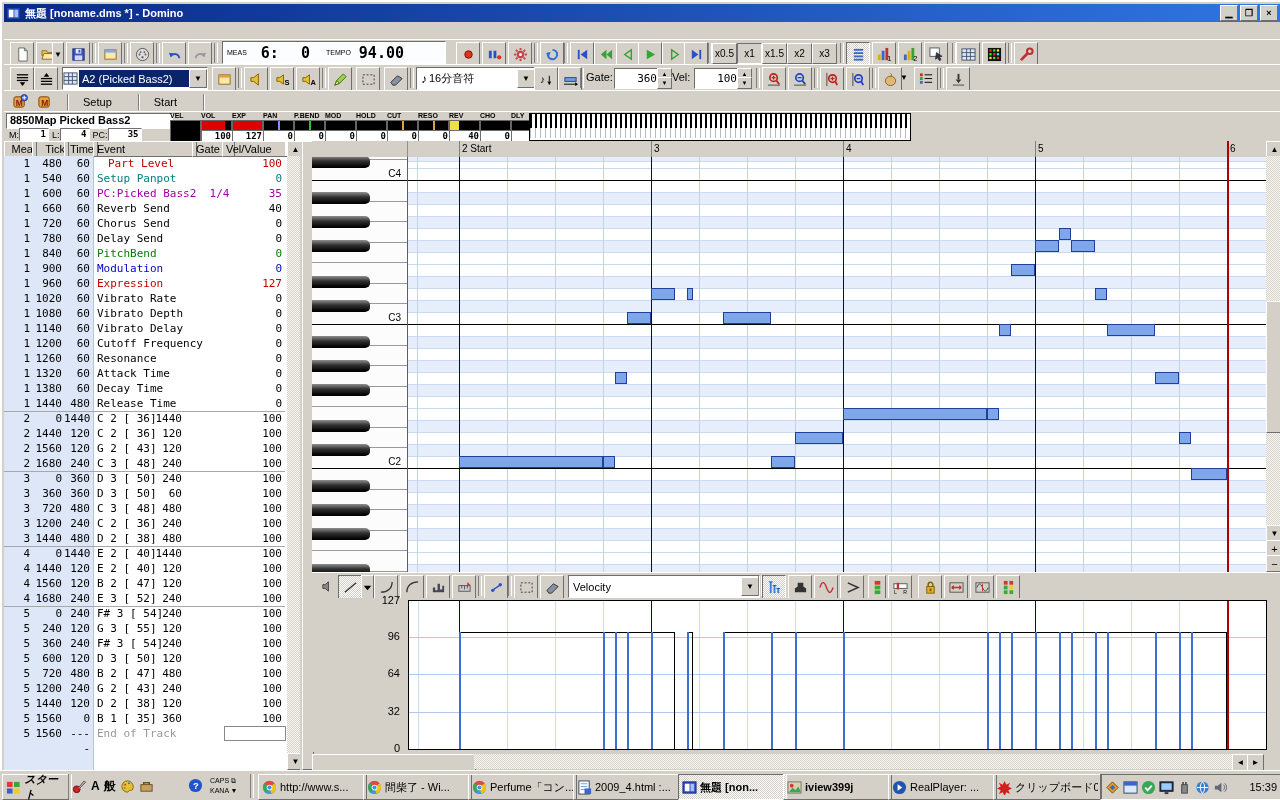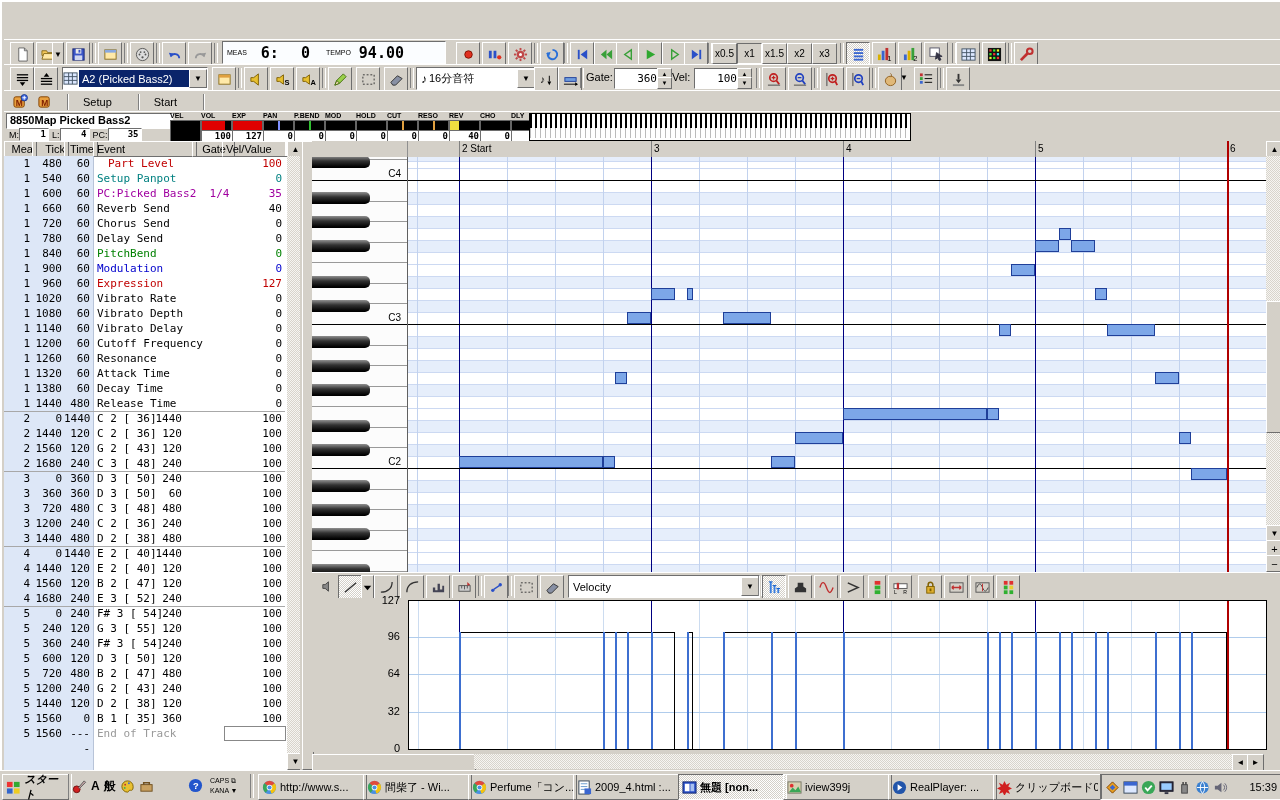--- a/index.html
+++ b/index.html
@@ -15,20 +15,33 @@
   .hatch{background:repeating-conic-gradient(#f6f5f2 0 25%,#d8d4cc 0 50%) 0 0/2px 2px}
   .arrbtn{background:#d4d0c8;display:flex;align-items:center;justify-content:center;font-size:8px;color:#000}
   .tasklbl{overflow:hidden;white-space:nowrap;flex:1}
   svg{display:block}
 </style>
 </head>
 <body>
 
 <div id="screen">
   <div id="win" class="abs r" style="left:0;top:0;width:1280px;height:770px;border-width:2px">
+    <div id="titlebar" class="abs" style="left: 2px; top: 2px; right: 2px; height: 18px; background: linear-gradient(90deg, rgb(10, 42, 138), rgb(47, 118, 224)); display: flex; align-items: center; padding: 0px 2px; color: rgb(255, 255, 255); font-weight: bold;">
+        <div class="abs" style="position: static; width: 15px; height: 15px;">
+          <svg width="15" height="15" viewBox="0 0 16 16">
+            <rect x="1" y="2" width="14" height="12" fill="#2a50c8" stroke="#14286e"></rect>
+            <rect x="3" y="4" width="5" height="8" fill="#fff"></rect>
+            <rect x="9" y="4" width="4" height="8" fill="#a8c0f0"></rect>
+          </svg>
+        </div>
+        <div class="abs" style="position: static; margin-left: 4px; flex: 1 1 0%; font-size: 11px;">無題 [noname.dms *] - Domino</div>
+        <div class="abs r" style="position: static; width: 16px; height: 14px; margin-left: 2px; color: rgb(0, 0, 0); display: flex; align-items: center; justify-content: center; font-size: 9px; font-weight: bold; background: rgb(212, 208, 200);">▁</div>
+        <div class="abs r" style="position: static; width: 16px; height: 14px; margin-left: 2px; color: rgb(0, 0, 0); display: flex; align-items: center; justify-content: center; font-size: 9px; font-weight: bold; background: rgb(212, 208, 200);">❐</div>
+        <div class="abs r" style="position: static; width: 16px; height: 14px; margin-left: 2px; color: rgb(0, 0, 0); display: flex; align-items: center; justify-content: center; font-size: 9px; font-weight: bold; background: rgb(212, 208, 200);">×</div>
+      </div>
     <div id="tb1" class="abs" style="left: 2px; top: 37px; right: 2px; height: 25px; background: rgb(212, 208, 200); border-top: 1px solid rgb(255, 255, 255);">
         <div class="abs tbtn r" style="left: 6px; top: 2px;">
           <div class="abs" style="position: static; width: 15px; height: 15px;">
             <svg width="15" height="15" viewBox="0 0 16 16">
               <path d="M4 1h6l3 3v11H4z" fill="#fff" stroke="#666"></path>
               <path d="M10 1v3h3" fill="none" stroke="#666"></path>
             </svg>
           </div>
         </div>
         <div class="abs tbtn r" style="left: 32px; top: 2px;">
@@ -570,21 +583,21 @@
           <div class="abs" style="left: 0px; top: 0px; width: 100%; height: 14px; background: repeating-linear-gradient(90deg, rgb(0, 0, 0) 0px, rgb(0, 0, 0) 2px, rgb(255, 255, 255) 2px, rgb(255, 255, 255) 5px);"></div>
           <div class="abs" style="left: 0px; top: 14px; width: 100%; height: 10px; background: repeating-linear-gradient(90deg, rgb(187, 187, 187) 0px, rgb(187, 187, 187) 1px, rgb(255, 255, 255) 1px, rgb(255, 255, 255) 5px);"></div>
         </div>
       </div>
     <div id="eventlist" class="abs" style="left: 2px; top: 139px; width: 296px; bottom: 2px; background: rgb(255, 255, 255); overflow: hidden;">
         <div class="abs" style="left: 0px; top: 0px; width: 281px; height: 15px; background: rgb(212, 208, 200);">
           <div class="abs r" style="left: 0px; top: 0px; width: 28px; height: 13px; padding: 1px 3px 0px 0px; text-align: right;">Mea</div>
           <div class="abs r" style="left: 28px; top: 0px; width: 32px; height: 13px; padding: 1px 3px 0px 0px; text-align: right;">Tick</div>
           <div class="abs r" style="left: 60px; top: 0px; width: 29px; height: 13px; padding: 1px 3px 0px 0px; text-align: right;">Time</div>
           <div class="abs r" style="left: 89px; top: 0px; width: 99px; height: 13px; padding: 1px 0px 0px 3px; text-align: left;">Event</div>
-          <div class="abs r" style="left: 188px; top: 0px; width: 30px; height: 13px; padding: 1px 8px 0px 3px; text-align: right;">Gate</div>
+          <div class="abs r" style="left: 188px; top: 0px; width: 30px; height: 13px; padding: 1px 8px 0px 3px; text-align: left;">Gate</div>
           <div class="abs r" style="left: 218px; top: 0px; width: 63px; height: 13px; padding: 1px 0px 0px 3px; text-align: left;">Vel/Value</div>
         </div>
         <div class="abs" style="left: 0px; top: 15px; width: 89px; bottom: 0px; background: rgb(221, 231, 247);"></div>
         <div class="abs" style="left: 89px; top: 15px; width: 1px; bottom: 0px; background: rgb(184, 196, 216);"></div>
         <div class="abs mono" style="left: 0px; top: 15px; width: 281px; height: 15px; font-size: 11px; line-height: 15px;">
           <div class="abs" style="left: 2px; width: 24px; text-align: right;">1</div>
           <div class="abs" style="left: 28px; width: 30px; text-align: right;">480</div>
           <div class="abs" style="left: 60px; width: 26px; text-align: right;">60</div>
           <div class="abs" style="left: 104px; white-space: pre; color: rgb(192, 0, 0);">Part Level</div>
           <div class="abs" style="left: 130px; width: 48px; text-align: right;"></div>
@@ -1325,21 +1338,21 @@
         <div class="abs tasklbl" style="position: static;">無題 [non...</div>
       </div>
       <div class="abs r" style="left: 783px; top: 3px; width: 101px; height: 24px; display: flex; align-items: center; gap: 3px; padding: 0px 3px;">
         <div class="abs" style="position: static; width: 15px; height: 15px;">
           <svg width="15" height="15" viewBox="0 0 16 16">
             <rect x="1" y="2" width="14" height="12" fill="#d8d0b0" stroke="#776"></rect>
             <circle cx="5" cy="6" r="2" fill="#e03030"></circle>
             <path d="M2 13l4-5 3 3 3-4 3 6z" fill="#3aa757"></path>
           </svg>
         </div>
-        <div class="abs tasklbl" style="position: static;">iview399j</div>
+        <div class="abs tasklbl" style="position: static; font-weight: bold;">iview399j</div>
       </div>
       <div class="abs r" style="left: 888px; top: 3px; width: 101px; height: 24px; display: flex; align-items: center; gap: 3px; padding: 0px 3px;">
         <div class="abs" style="position: static; width: 15px; height: 15px;">
           <svg width="15" height="15" viewBox="0 0 16 16">
             <circle cx="8" cy="8" r="7" fill="#2255aa"></circle>
             <path d="M6 4.5l5 3.5-5 3.5z" fill="#fff"></path>
           </svg>
         </div>
         <div class="abs tasklbl" style="position: static;">RealPlayer: ...</div>
       </div>

